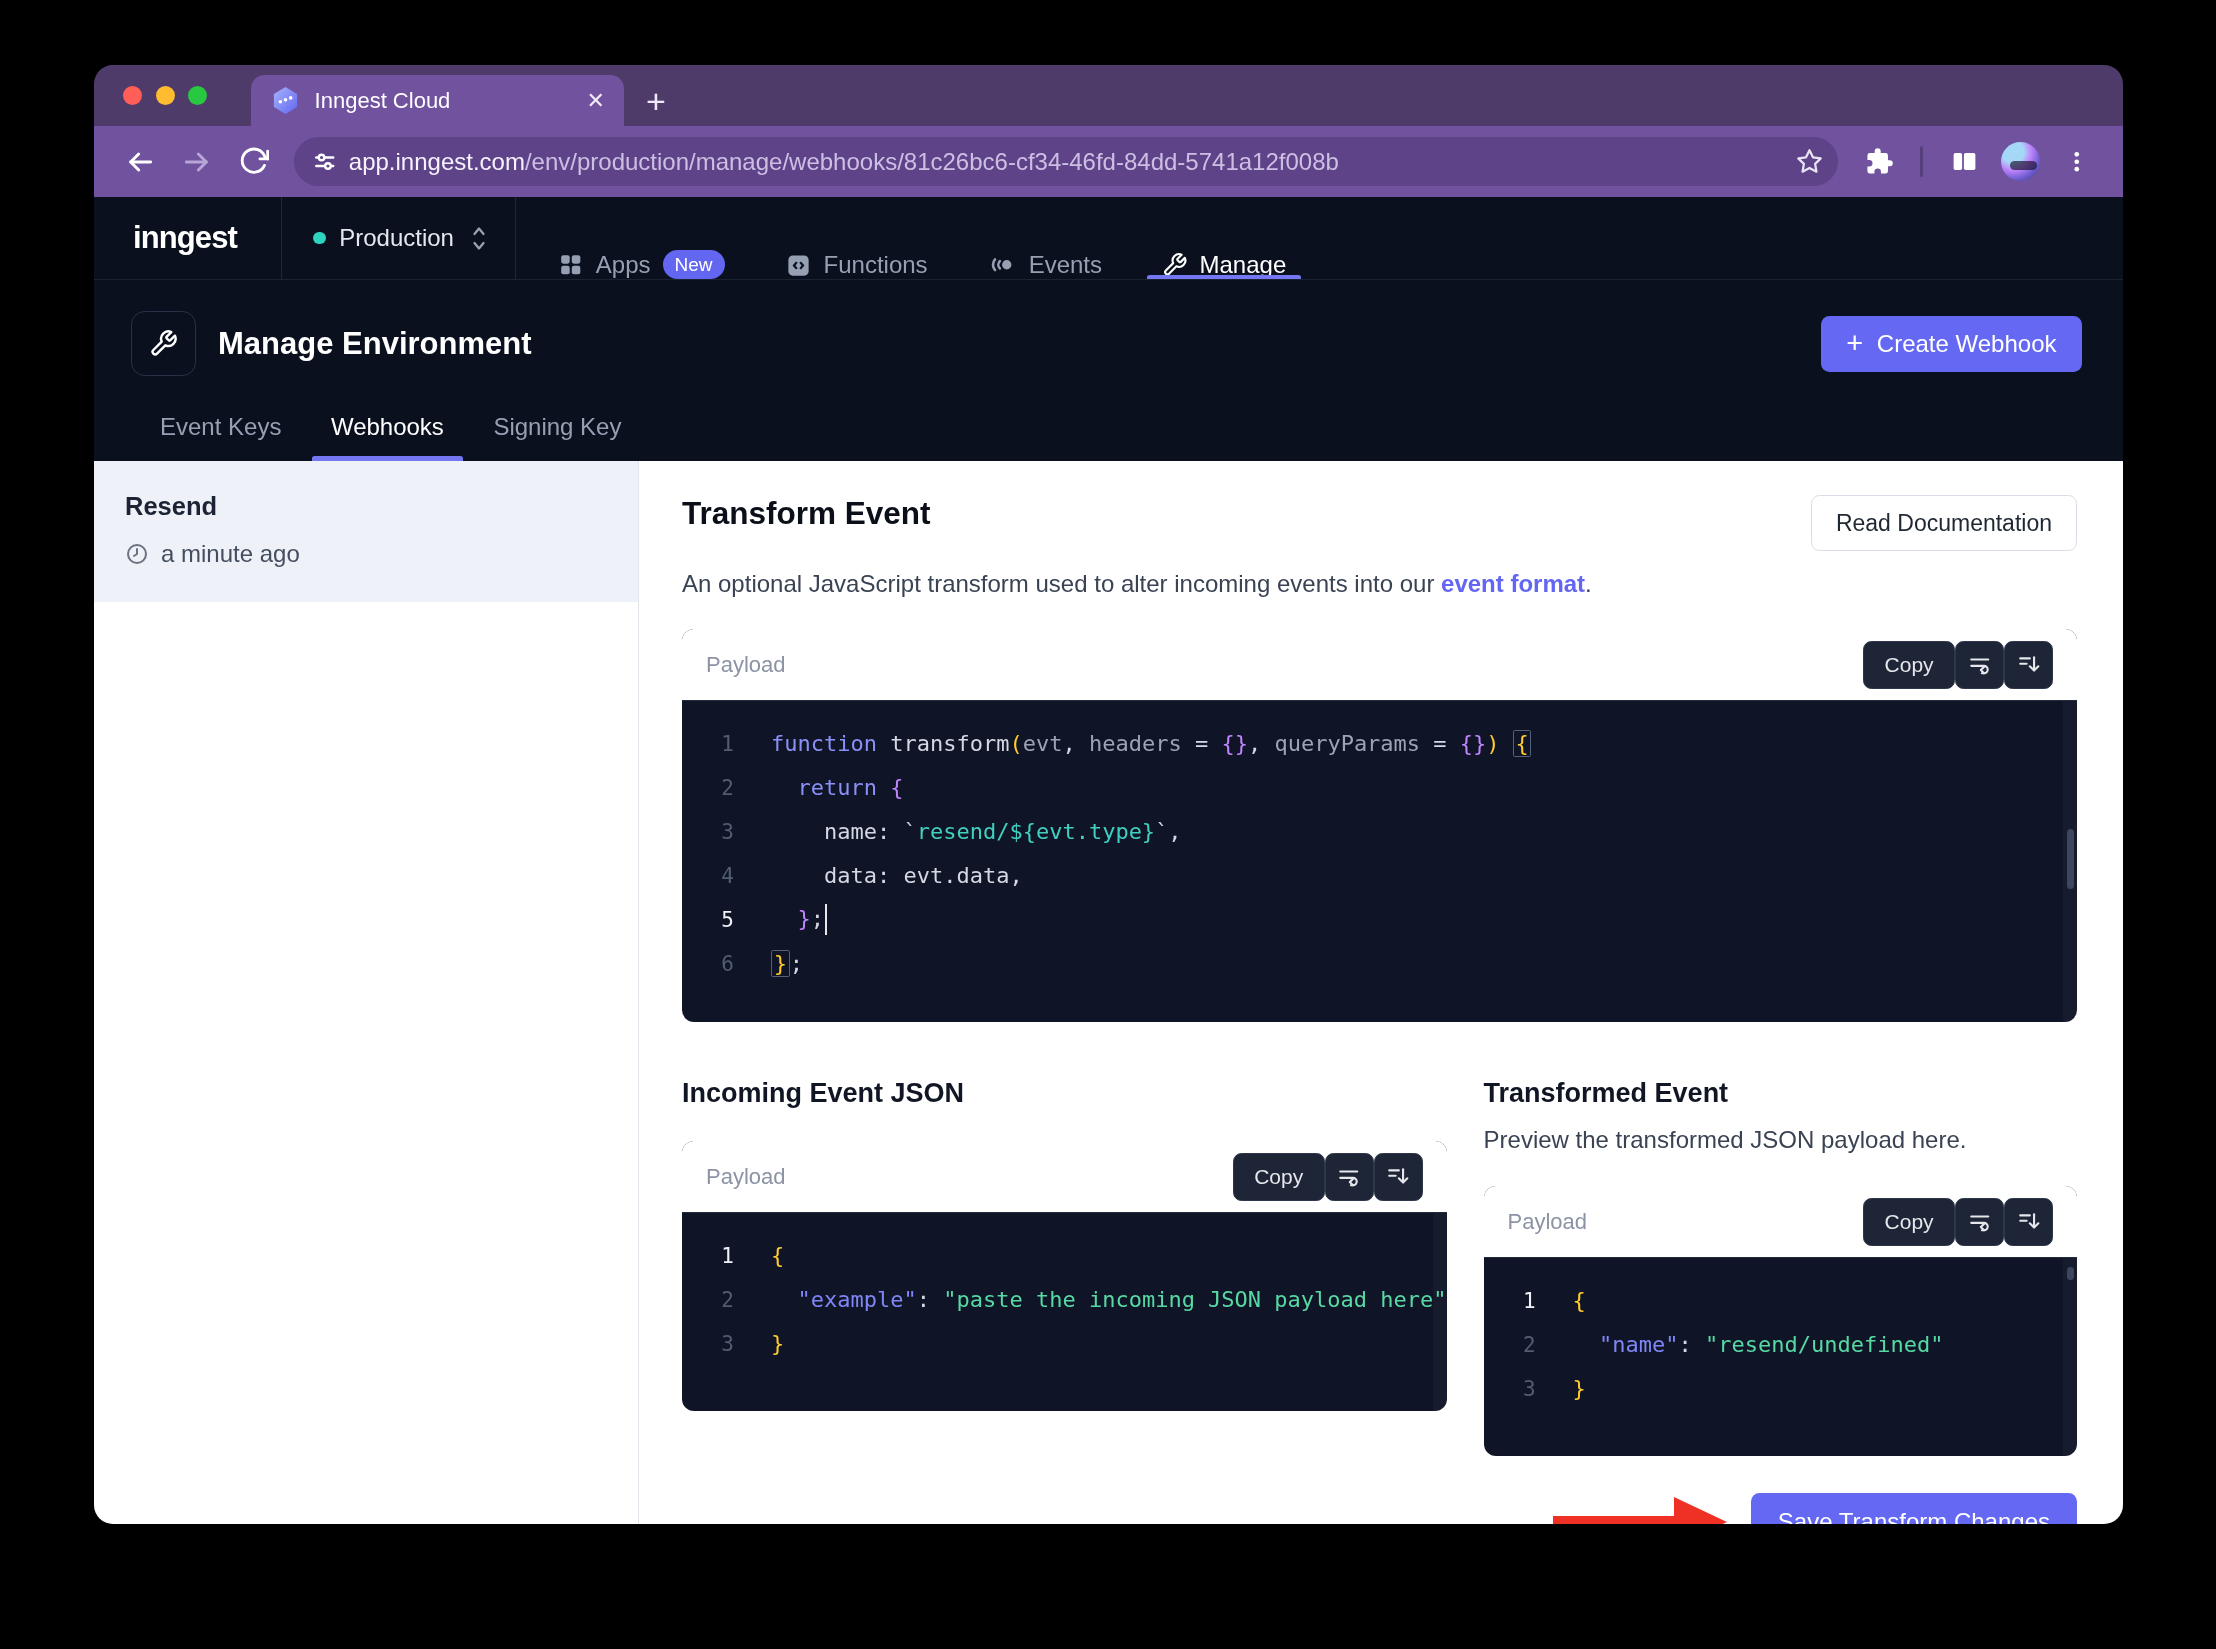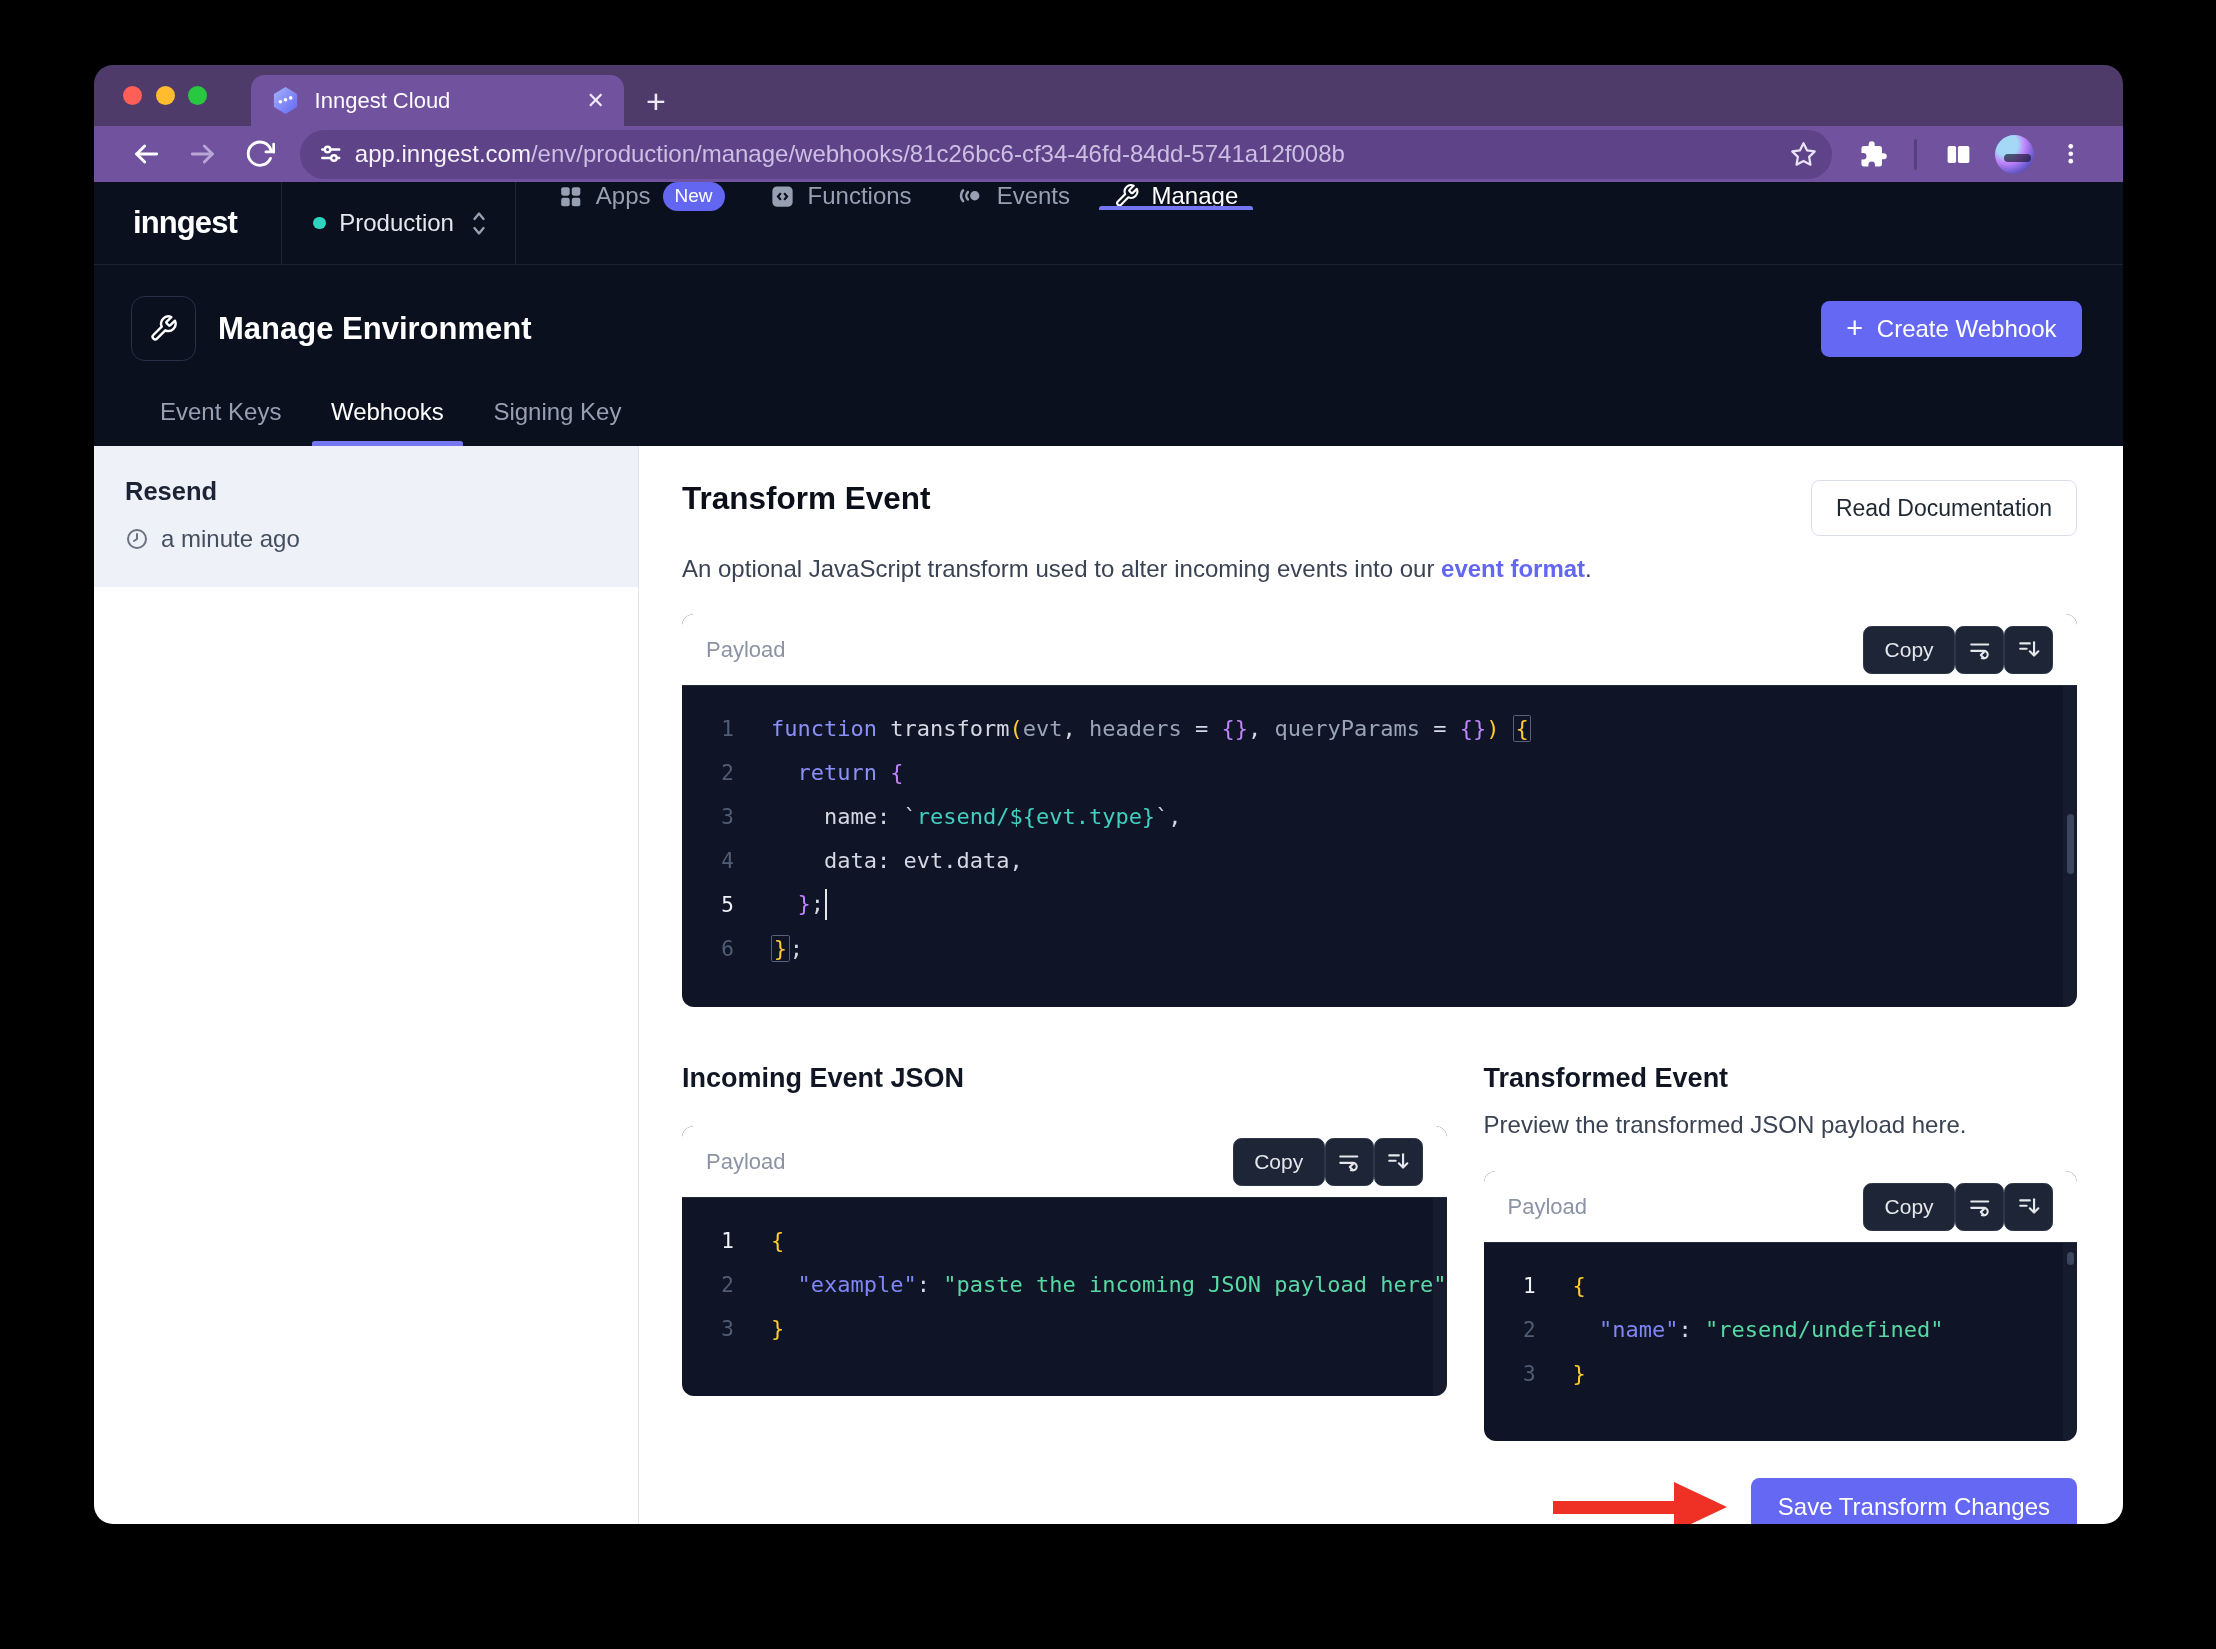--- a/index.html
+++ b/index.html
@@ -26,21 +26,21 @@
   .light.red{ background:#ff5f57; } .light.yellow{ background:#febc2e; } .light.green{ background:#28c840; }
   .tab {
     margin-left:157px; width:373px; height:51px; background:#70529f;
     border-radius:13.6px 13.6px 0 0; display:flex; align-items:center; padding:0 19px; gap:13.6px;
   }
   .tab-title { color:#fff; font-size:22px; flex:1; white-space:nowrap; overflow:hidden; }
   .tab-close { color:#f1eaf9; font-size:22px; line-height:1; cursor:default; }
   .newtab-btn { color:#efe8f8; font-size:34px; font-weight:300; margin:0 0 8.5px 22px; line-height:1; }
 
   
-  .toolbar { height:56px; background:#70529f; display:flex; align-items:center; padding:0 28px; gap:8.5px; flex-shrink:0; }
+  .toolbar { height:71px; background:#70529f; display:flex; align-items:center; padding:0 22px; gap:8.5px; flex-shrink:0; }
   .nav-ico { width:48px; height:48px; display:flex; align-items:center; justify-content:center; border-radius:50%; }
   .urlbar {
     flex:1; height:49px; background:#5e4389; border-radius:850px; margin:0 8.5px;
     display:flex; align-items:center; padding:0 8.5px 0 6.8px; min-width:0;
   }
   .site-chip { width:48px; height:39px; border-radius:850px; display:flex; align-items:center; justify-content:center; }
   .url-text { font-size:24px; color:#cdbfe3; white-space:nowrap; overflow:hidden; flex:1; }
   .url-text b { color:#f6f2fc; font-weight:400; }
   .toolbar .divider-v { width:2.6px; height:31px; background:#55407c; border-radius:1.7px; margin:0 8.5px; }
 
@@ -48,21 +48,21 @@
   .app { flex:1; display:flex; flex-direction:column; background:#0a101e; min-height:0; }
 
   
   .navbar { height:83px; display:flex; align-items:stretch; border-bottom:0.9px solid #1b2232; flex-shrink:0; }
   .logo-wrap { display:flex; align-items:center; padding:0 44px 0 39px; }
   .logo { color:#fff; font-size:31px; font-weight:800; letter-spacing:-0.9px; }
   .nav-sep { width:0.9px; background:#1f2636; }
   .env-select { display:flex; align-items:center; gap:13.6px; padding:0 25.5px 0 31px; }
   .env-dot { width:12.8px; height:12.8px; border-radius:50%; background:#2dd4bf; }
   .env-label { color:#e3e7ee; font-size:24px; }
-  .nav-items { display:flex; align-items:flex-start; gap:0; padding-left:20.4px; flex:1; }
+  .nav-items { display:flex; align-items:flex-end; gap:16px; padding-left:20.4px; flex:1; }
   .nav-item { display:flex; align-items:center; gap:12px; padding:0 22px; color:#97a0b2; font-size:24px; position:relative; }
   .nav-item.active { color:#fff; }
   .nav-item.active::after { content:""; position:absolute; left:6.8px; right:6.8px; bottom:0; height:4.3px; background:#7577f2; border-radius:2.6px 2.6px 0 0; }
   .badge-new { background:#6366f1; color:#fff; font-size:19px; padding:3.4px 12px; border-radius:850px; }
   .nav-right { display:flex; align-items:center; }
   .search-pill {
     height:49px; background:#151c2d; border:0.9px solid #262e42; border-radius:10.2px;
     display:flex; align-items:center; gap:12px; padding:0 17px; color:#8b95a9; font-size:22px; margin-right:29px;
   }
   .search-pill .kbd-sep { width:0.9px; height:27px; background:#323b51; }

